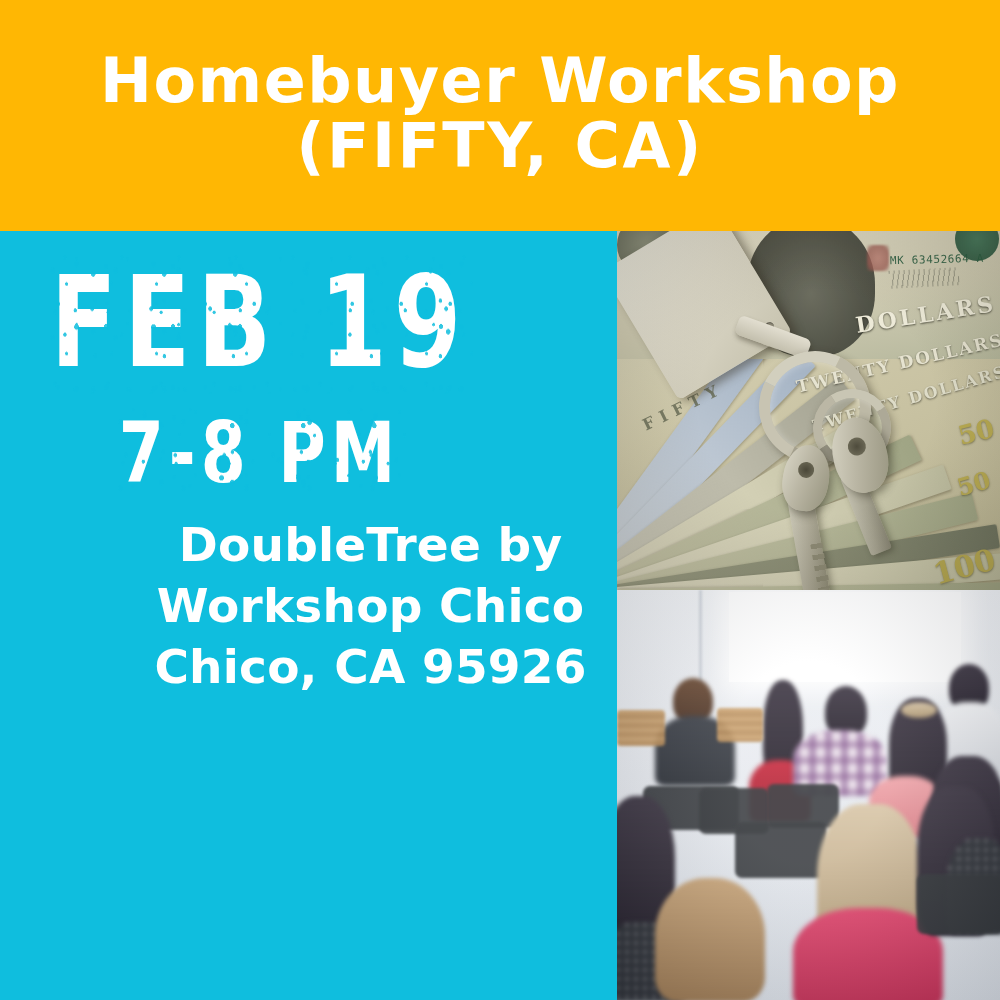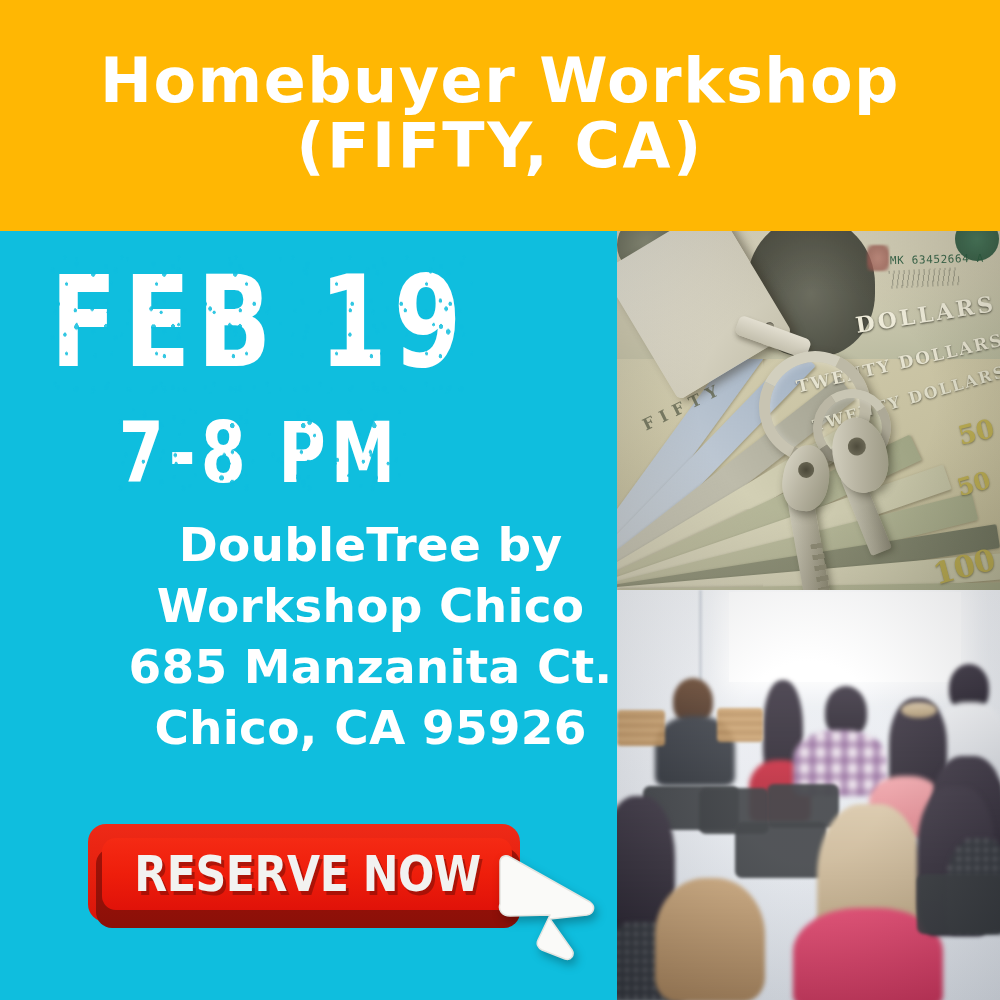--- a/index.html
+++ b/index.html
@@ -435,36 +435,23 @@
   <div class="left-panel">
 
     <div class="date-block">
       <div class="grunge date-main">FEB 19</div>
       <div class="grunge date-time">7-8 PM</div>
     </div>
 
     <div class="venue-block">
       <div>DoubleTree by</div>
       <div>Workshop Chico</div>
-      <div>685 Manzanita Ct.</div>
       <div>Chico, CA 95926</div>
     </div>
 
-    <div class="cta-wrap">
-      <div class="cta-outer"></div>
-      <div class="cta-shadow"></div>
-      <div class="cta-inner">
-        <span class="cta-label">RESERVE NOW</span>
-      </div>
-      <svg class="cta-cursor" viewBox="0 0 120 110">
-        <path d="M14 10 C14 5 19 2 24 5 L104 50 C110 54 108 62 101 63
-                 L64 67 L86 98 C89 103 85 109 79 107 L56 98
-                 C52 96 50 92 52 88 L64 63 L24 64 C16 64 12 58 14 52 Z" fill="#FAFAF8" stroke="#E4E4E0" stroke-width="1.5" stroke-linejoin="round"></path>
-      </svg>
-    </div>
   </div>
 
   <div class="photo-col">
 
     <div class="photo photo-money">
       <div class="money-stage">
 
         <div class="bill bill-blue blur-soft" style="left:-30px; top:330px; width:300px; height:30px; transform:rotate(-54deg);"></div>
         <div class="bill bill-blue blur-soft" style="left:-26px; top:336px; width:310px; height:26px; transform:rotate(-46deg);"></div>
         <div class="bill bill-grey blur-soft" style="left:-22px; top:340px; width:320px; height:28px; transform:rotate(-38deg);"></div>

